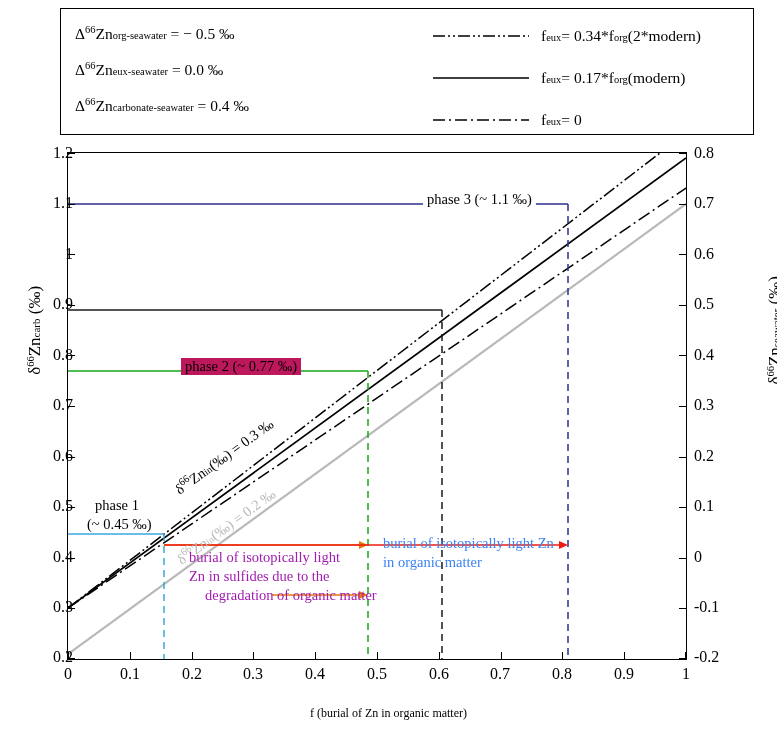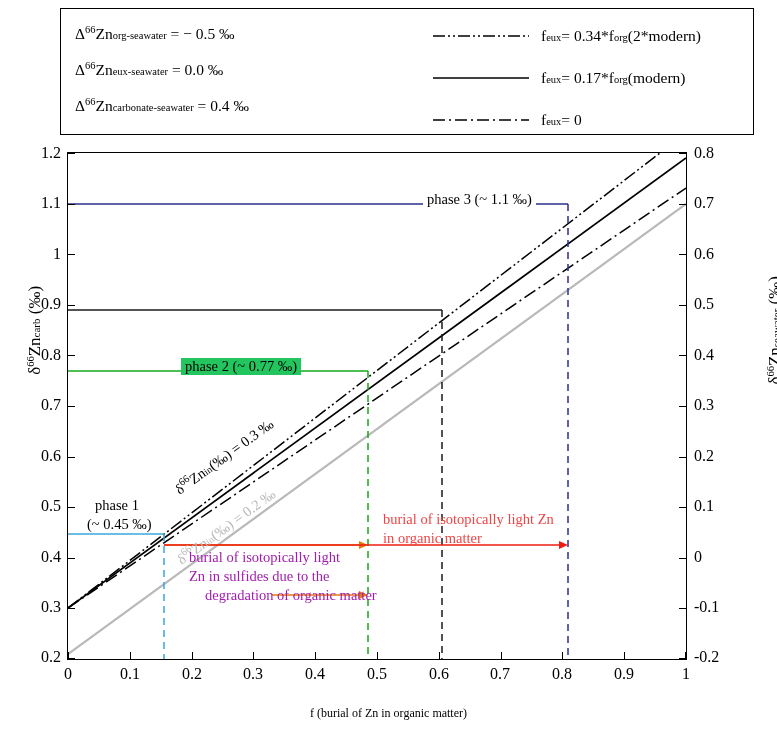--- a/index.html
+++ b/index.html
@@ -54,40 +54,40 @@
   .tick-x{position:absolute;bottom:0;width:0;border-left:1.2px solid #000;height:7px;}
   .tick-y-left{position:absolute;left:0;height:0;border-top:1.2px solid #000;width:7px;}
   .tick-y-right{position:absolute;right:0;height:0;border-top:1.2px solid #000;width:7px;}
 
   .xlabel{
     position:absolute;left:0;width:777px;top:706px;text-align:center;
     font-size:12px;
   }
   .xticklabels{position:absolute;left:0;top:665px;width:777px;height:20px;}
   .xticklabels span{position:absolute;font-size:16px;transform:translateX(-50%);}
-  .yticks-left{position:absolute;left:0;top:0;width:67px;height:744px;}
+  .yticks-left{position:absolute;left:0;top:0;width:67px;height:744px;padding-left:12px;}
   .yticks-left span{position:absolute;font-size:16px;right:6px;transform:translateY(-50%);}
   .yticks-right{position:absolute;left:694px;top:0;width:80px;height:744px;}
   .yticks-right span{position:absolute;font-size:16px;left:0;transform:translateY(-50%);}
 
   .ylabel-left{
     position:absolute;left:-85px;top:320px;width:240px;text-align:center;
     transform:rotate(-90deg);font-size:17px;
   }
   .ylabel-right{
     position:absolute;left:645px;top:320px;width:260px;text-align:center;
     transform:rotate(-90deg);font-size:17px;
   }
   .ylabel-left .sub,.ylabel-right .sub{font-size:11px;}
   sup.sup{font-size:10.5px;vertical-align:super;}
 
   .ann{position:absolute;font-size:14.5px;white-space:nowrap;}
   .ann-sub{font-size:10px;}
   .orange{color:#a21caf;}
-  .red{color:#ef4444;}
+  .red{color:#3b82f6;margin-top:24px;}
 </style>
 </head>
 <body>
 
 <div id="root">
 
   <div class="legend-box">
     <div class="legend-left">
       <div class="leg-line">
         <span>Δ</span><sup class="sup">66</sup><span>Zn</span><span class="sub">org-seawater</span>
@@ -202,21 +202,21 @@
     <span class="tick-y-right" style="top:253px;"></span>
     <span class="tick-y-right" style="top:303.6px;"></span>
     <span class="tick-y-right" style="top:354.2px;"></span>
     <span class="tick-y-right" style="top:404.8px;"></span>
     <span class="tick-y-right" style="top:455.4px;"></span>
     <span class="tick-y-right" style="top:504.6px;"></span>
 
     <div class="ann" style="left:355px;top:38px;background:#fff;padding:0 4px;">phase 3 (~ 1.1 ‰)</div>
 
 
-    <div class="ann" style="left:113px;top:205px;background:#22c55e;padding:0 4px;">phase 2 (~ 0.77 ‰)</div>
+    <div class="ann" style="left:113px;top:205px;background:#be185d;padding:0 4px;">phase 2 (~ 0.77 ‰)</div>
 
     <div class="ann" style="left:27px;top:344px;">phase 1</div>
     <div class="ann" style="left:19px;top:363px;">(~ 0.45 ‰)</div>
 
     <div class="ann" style="left:103px;top:330px;transform:rotate(-36deg);transform-origin:0 0;">
       <span>δ</span><sup class="sup">66</sup><span>Zn</span><span class="ann-sub">in</span><span>(‰) =  0.3 ‰</span>
     </div>
 
     <div class="ann" style="left:105px;top:400px;transform:rotate(-36deg);transform-origin:0 0;color:#B9B9B9;">
       <span>δ</span><sup class="sup">66</sup><span>Zn</span><span class="ann-sub">in</span><span>(‰) =  0.2 ‰</span>

